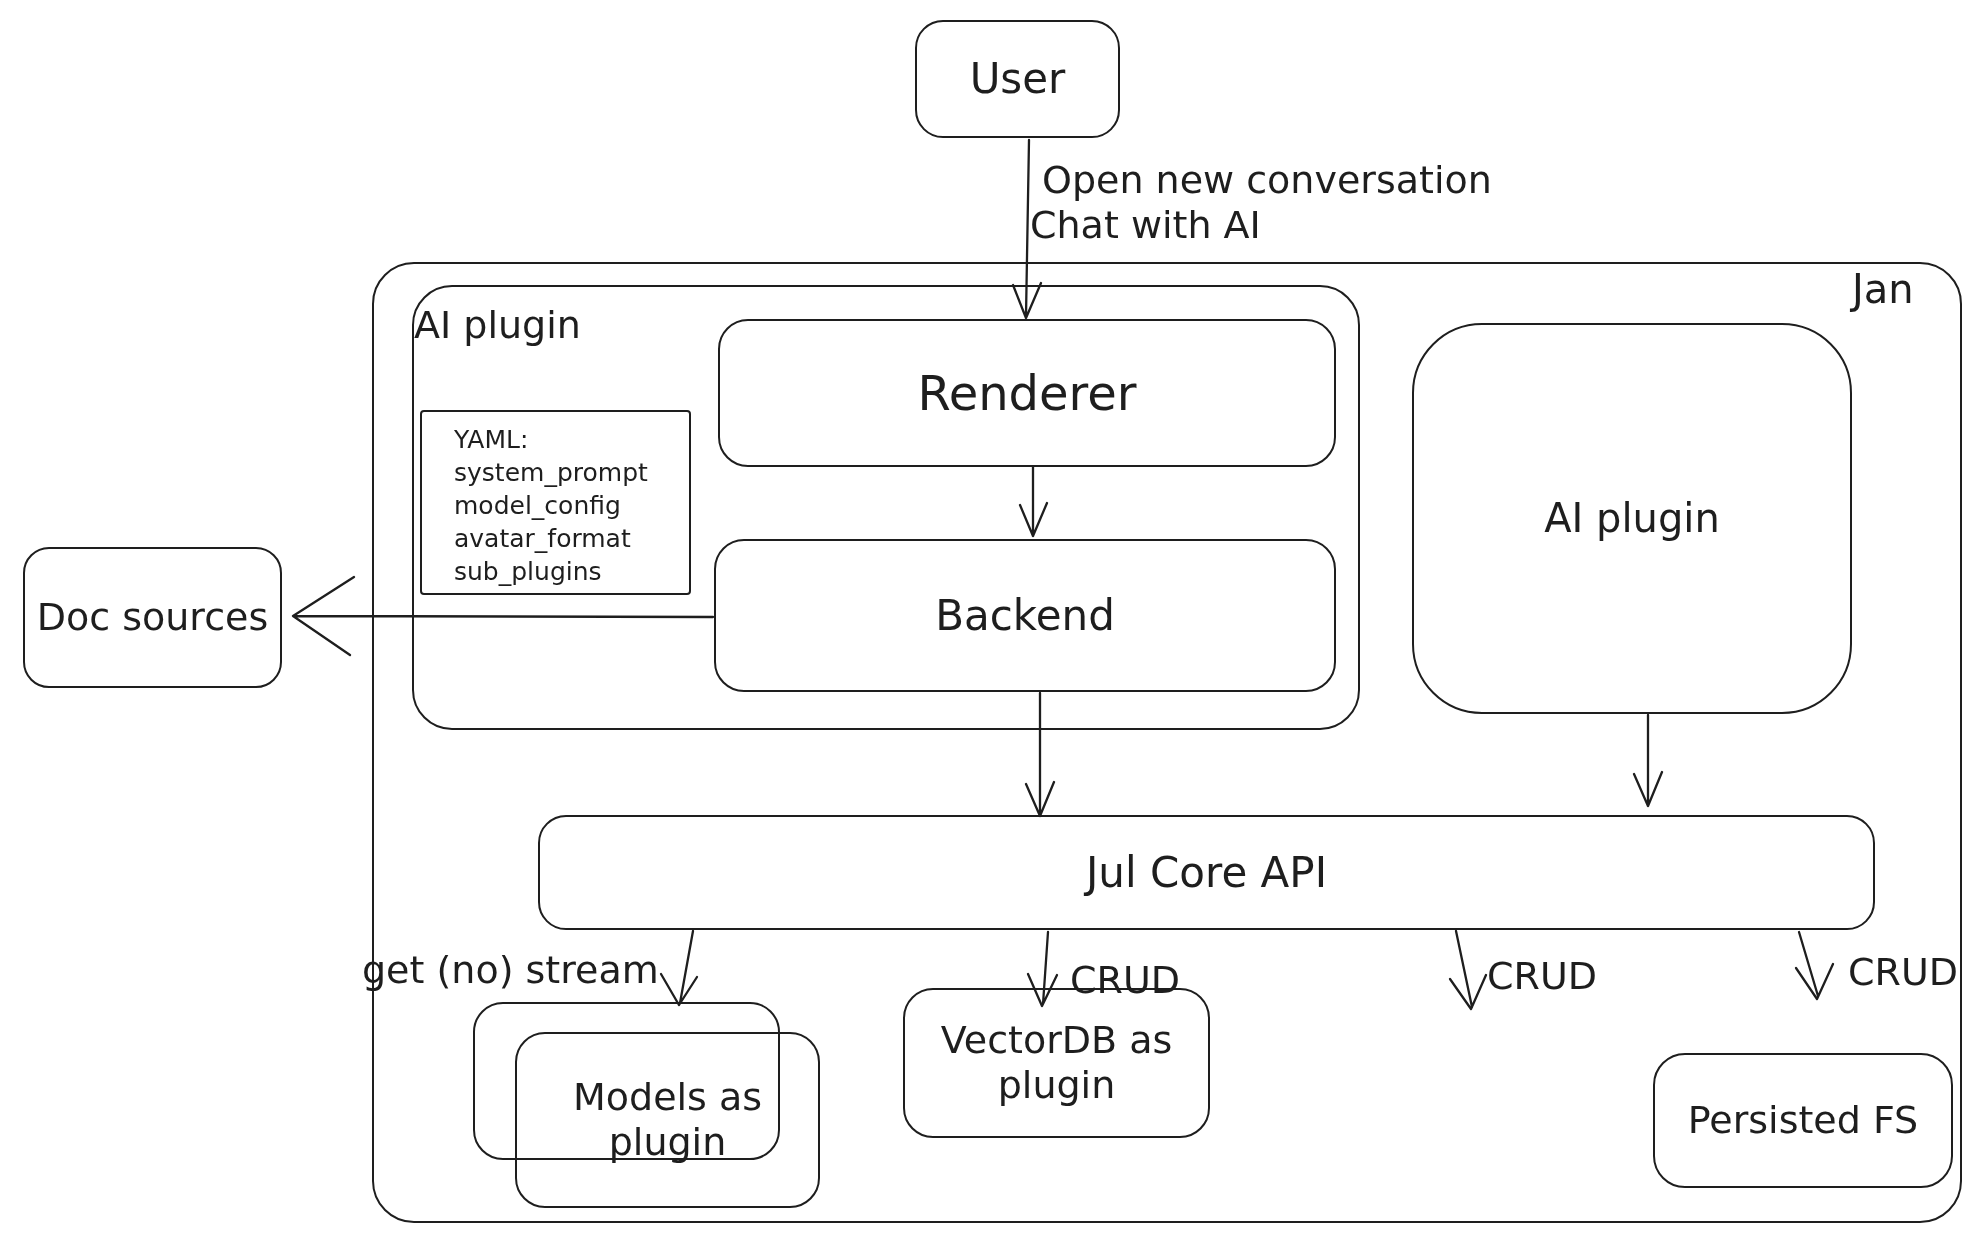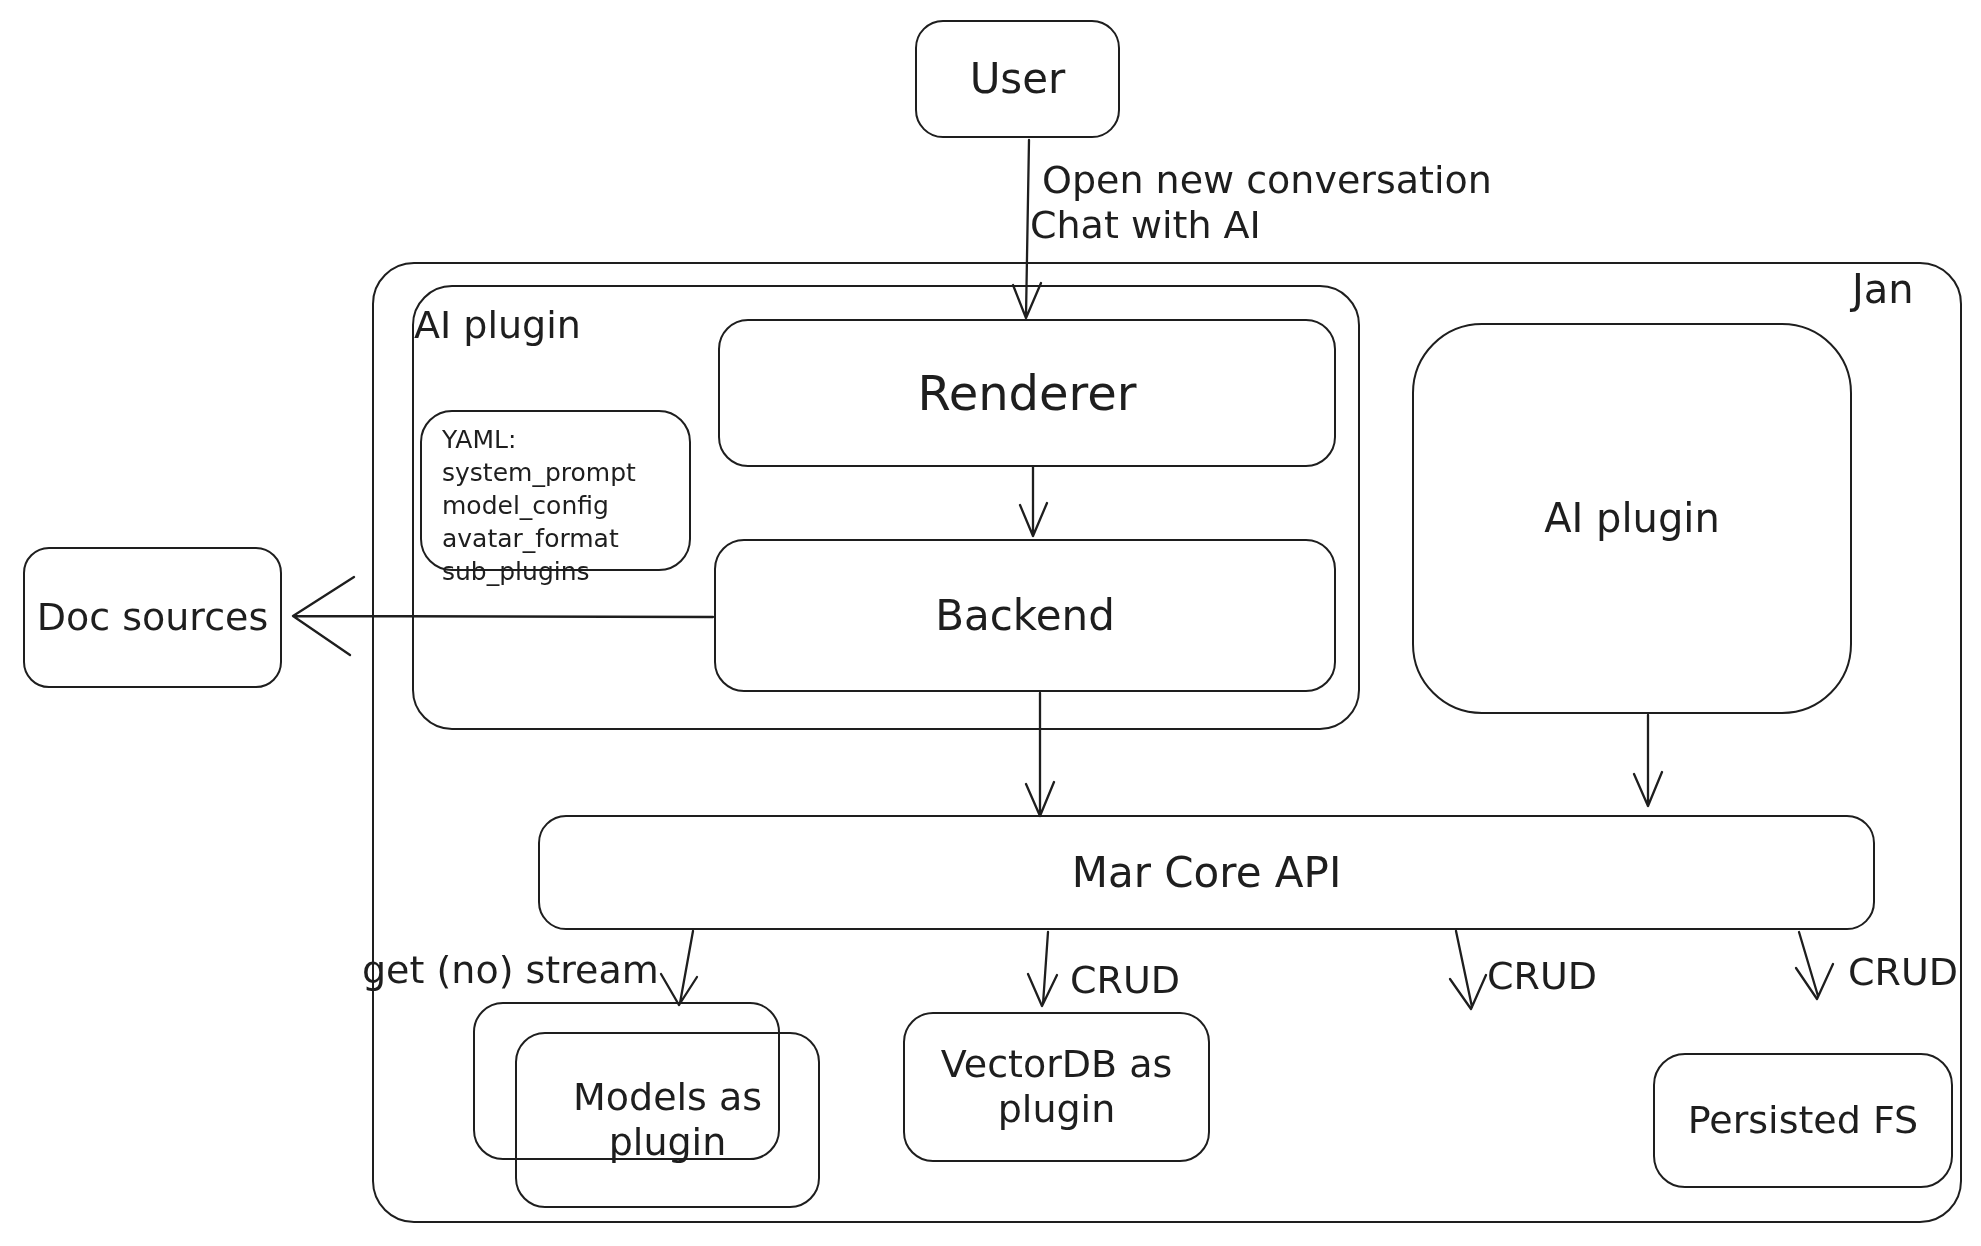--- a/index.html
+++ b/index.html
@@ -62,21 +62,21 @@
 <body>
 
 <div class="canvas">
 
   <div class="box" style="left:372px; top:262px; width:1590px; height:961px; border-radius:42px;"></div>
   <div class="floating-label" style="left:1852px; top:266px; font-size:40px;">Jan</div>
 
   <div class="box" style="left:412px; top:285px; width:948px; height:445px; border-radius:40px;"></div>
   <div class="floating-label" style="left:414px; top:303px; font-size:38px;">AI plugin</div>
 
-  <div class="box" style="left:420px; top:410px; width:271px; height:161px; border-radius:32px; border-width:2.2px; align-items:flex-start; justify-content:flex-start; padding:11px 8px 8px 20px;">
+  <div class="box" style="left:420px; top:410px; width:271px; height:185px; border-radius:4px; border-width:2.2px; align-items:flex-start; justify-content:flex-start; padding:11px 8px 8px 32px;">
     <span class="note-lines">
       <span>YAML:</span>
       <span>system_prompt</span>
       <span>model_config</span>
       <span>avatar_format</span>
       <span>sub_plugins</span>
     </span>
   </div>
 
   <div class="box" style="left:718px; top:319px; width:618px; height:148px; border-radius:30px;">
@@ -89,32 +89,32 @@
 
   <div class="box" style="left:23px; top:547px; width:259px; height:141px; border-radius:26px;">
     <span class="lbl" style="font-size:38px;">Doc sources</span>
   </div>
 
   <div class="box" style="left:1412px; top:323px; width:440px; height:391px; border-radius:70px;">
     <span class="lbl" style="font-size:40px;">AI plugin</span>
   </div>
 
   <div class="box" style="left:538px; top:815px; width:1337px; height:115px; border-radius:28px;">
-    <span class="lbl" style="font-size:42px;">Mar Core API</span>
+    <span class="lbl" style="font-size:42px;">Jul Core API</span>
   </div>
 
   <div class="box" style="left:473px; top:1002px; width:307px; height:158px; border-radius:30px;"></div>
   <div class="box" style="left:515px; top:1032px; width:305px; height:176px; border-radius:30px;">
     <span class="lbl" style="font-size:38px;">
       <span style="display:block;">Models as</span>
       <span style="display:block;">plugin</span>
     </span>
   </div>
 
-  <div class="box" style="left:903px; top:1012px; width:307px; height:150px; border-radius:30px;">
+  <div class="box" style="left:903px; top:988px; width:307px; height:150px; border-radius:30px;">
     <span class="lbl" style="font-size:38px;">
       <span style="display:block;">VectorDB as</span>
       <span style="display:block;">plugin</span>
     </span>
   </div>
 
 
   <div class="box" style="left:1653px; top:1012px; width:300px; height:135px; border-radius:32px;margin-top:41px;">
     <span class="lbl" style="font-size:38px;">Persisted FS</span>
   </div>

